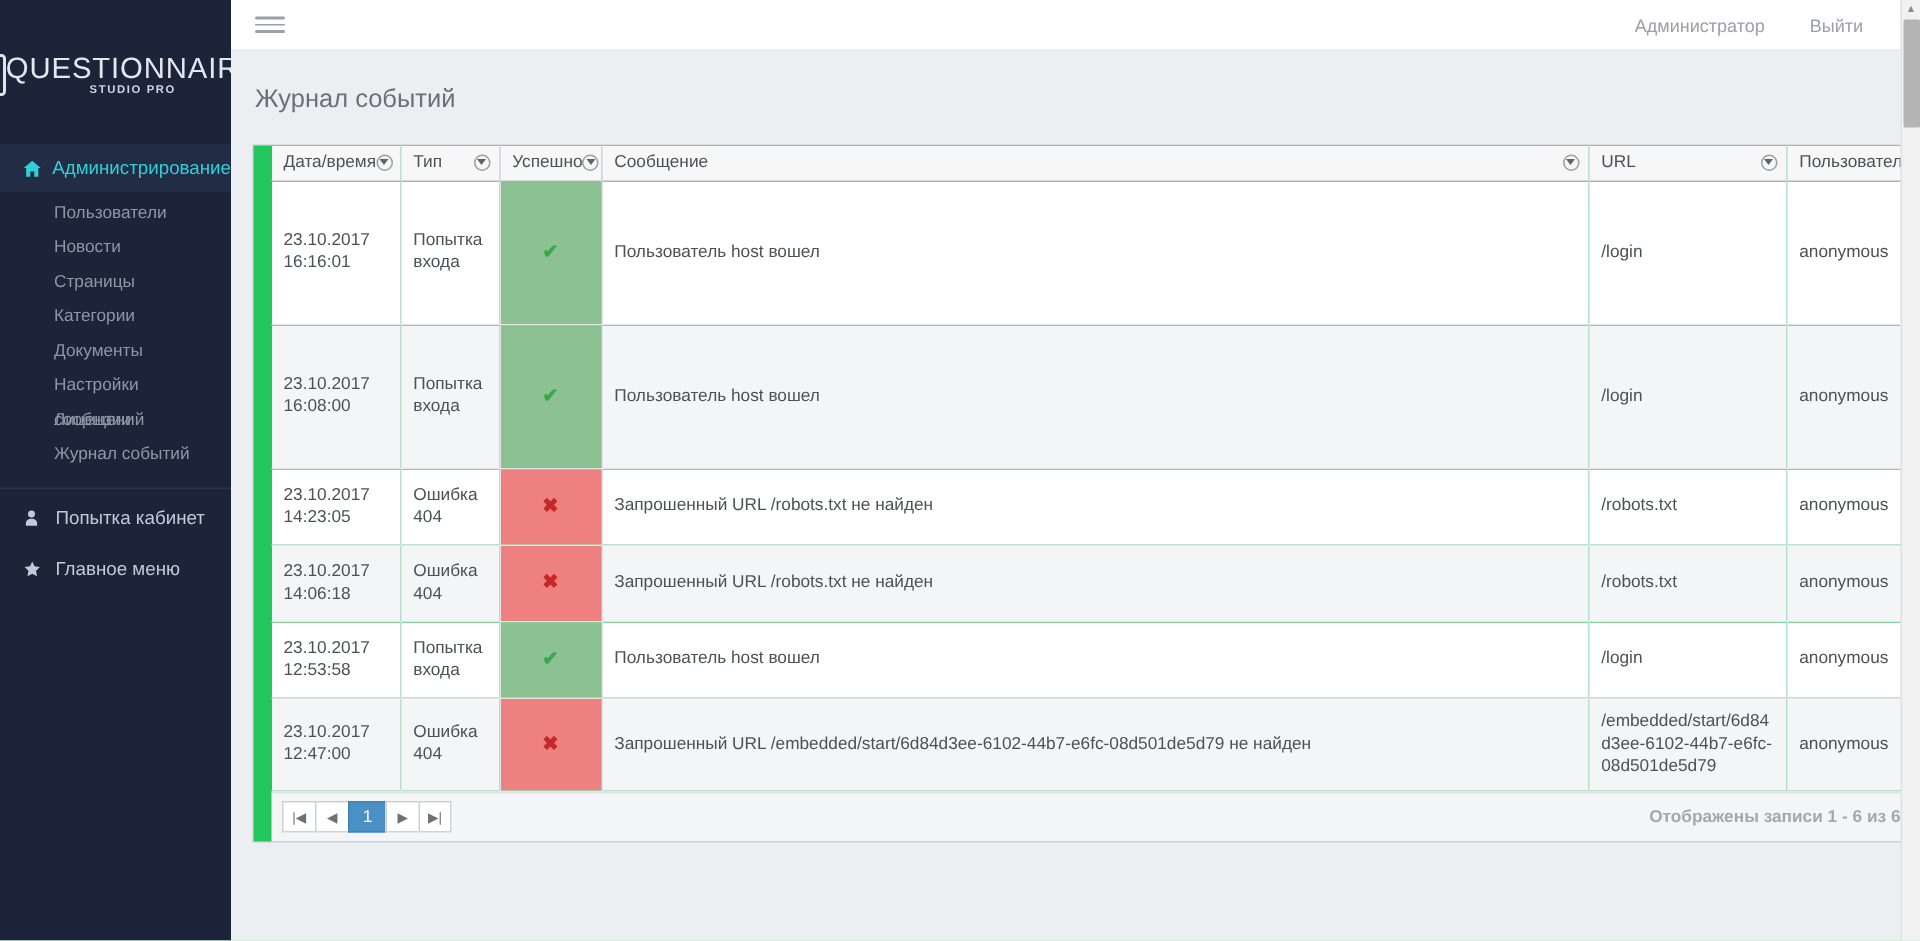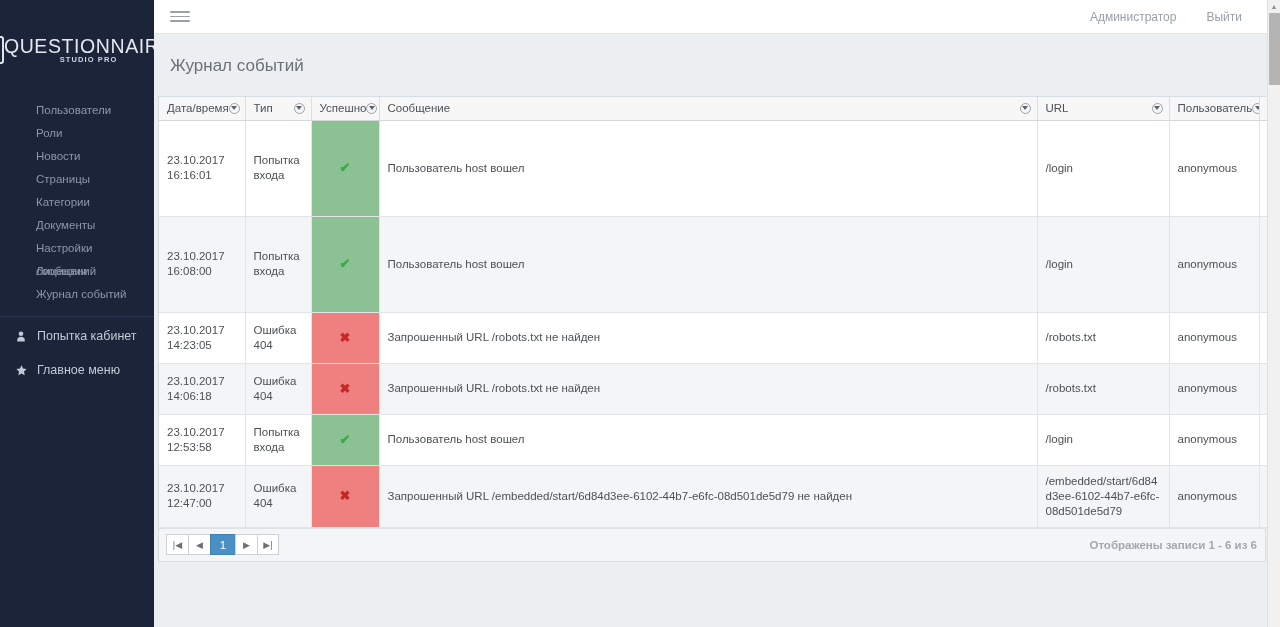--- a/index.html
+++ b/index.html
@@ -109,24 +109,25 @@
     background: #eceff1;
     overflow: hidden;
   }
   .page-title {
     padding: 22px 0 20px 16px;
     font-size: 17px; color: #6b7079; font-weight: normal;
   }
 
   
   .panel {
-    margin-left: 4px;
+    margin-left: 14px;
     width: 1108px;
     background: #22c55e;
     border: 1px solid #d8dde1;
+    padding-left: 12px;
   }
   table.grid { border-collapse: collapse; width: 1108px; table-layout: fixed; }
   table.grid th {
     background: #f7f7f7;
     border-right: 1px solid #dcdfe3;
     border-bottom: 1px solid #d4d8dc;
     font-size: 11.5px; font-weight: normal; color: #4c5157;
     text-align: left;
     padding: 5px 6px 5px 8px;
     height: 23px;
@@ -234,23 +235,30 @@
           <span class="logo-at">@</span>
         </div>
         <div class="logo-text">
           <span class="logo-main">QUESTIONNAIRE</span>
           <span class="logo-sub">STUDIO PRO</span>
         </div>
       </div>
     </div>
 
     <div class="nav-group">
+      <div class="nav-top active">
+        <span class="ico">
+          <svg width="13" height="13" viewBox="0 0 16 16">
+              <path fill="currentColor" d="M8 1.5L1 7.4h2v7.1h3.4v-4.2h3.2v4.2H13V7.4h2z"></path>
+            </svg>
+        </span>
+        <span>Администрирование</span>
+      </div>
       <div class="nav-sublist">
         <a class="nav-sub">Пользователи</a>
-        <a class="nav-sub">Роли</a>
         <a class="nav-sub">Новости</a>
         <a class="nav-sub">Страницы</a>
         <a class="nav-sub">Категории</a>
         <a class="nav-sub">Документы</a>
         <a class="nav-sub">Настройки сообщений</a>
         <a class="nav-sub">Лицензии</a>
         <a class="nav-sub">Журнал событий</a>
       </div>
     </div>
 

